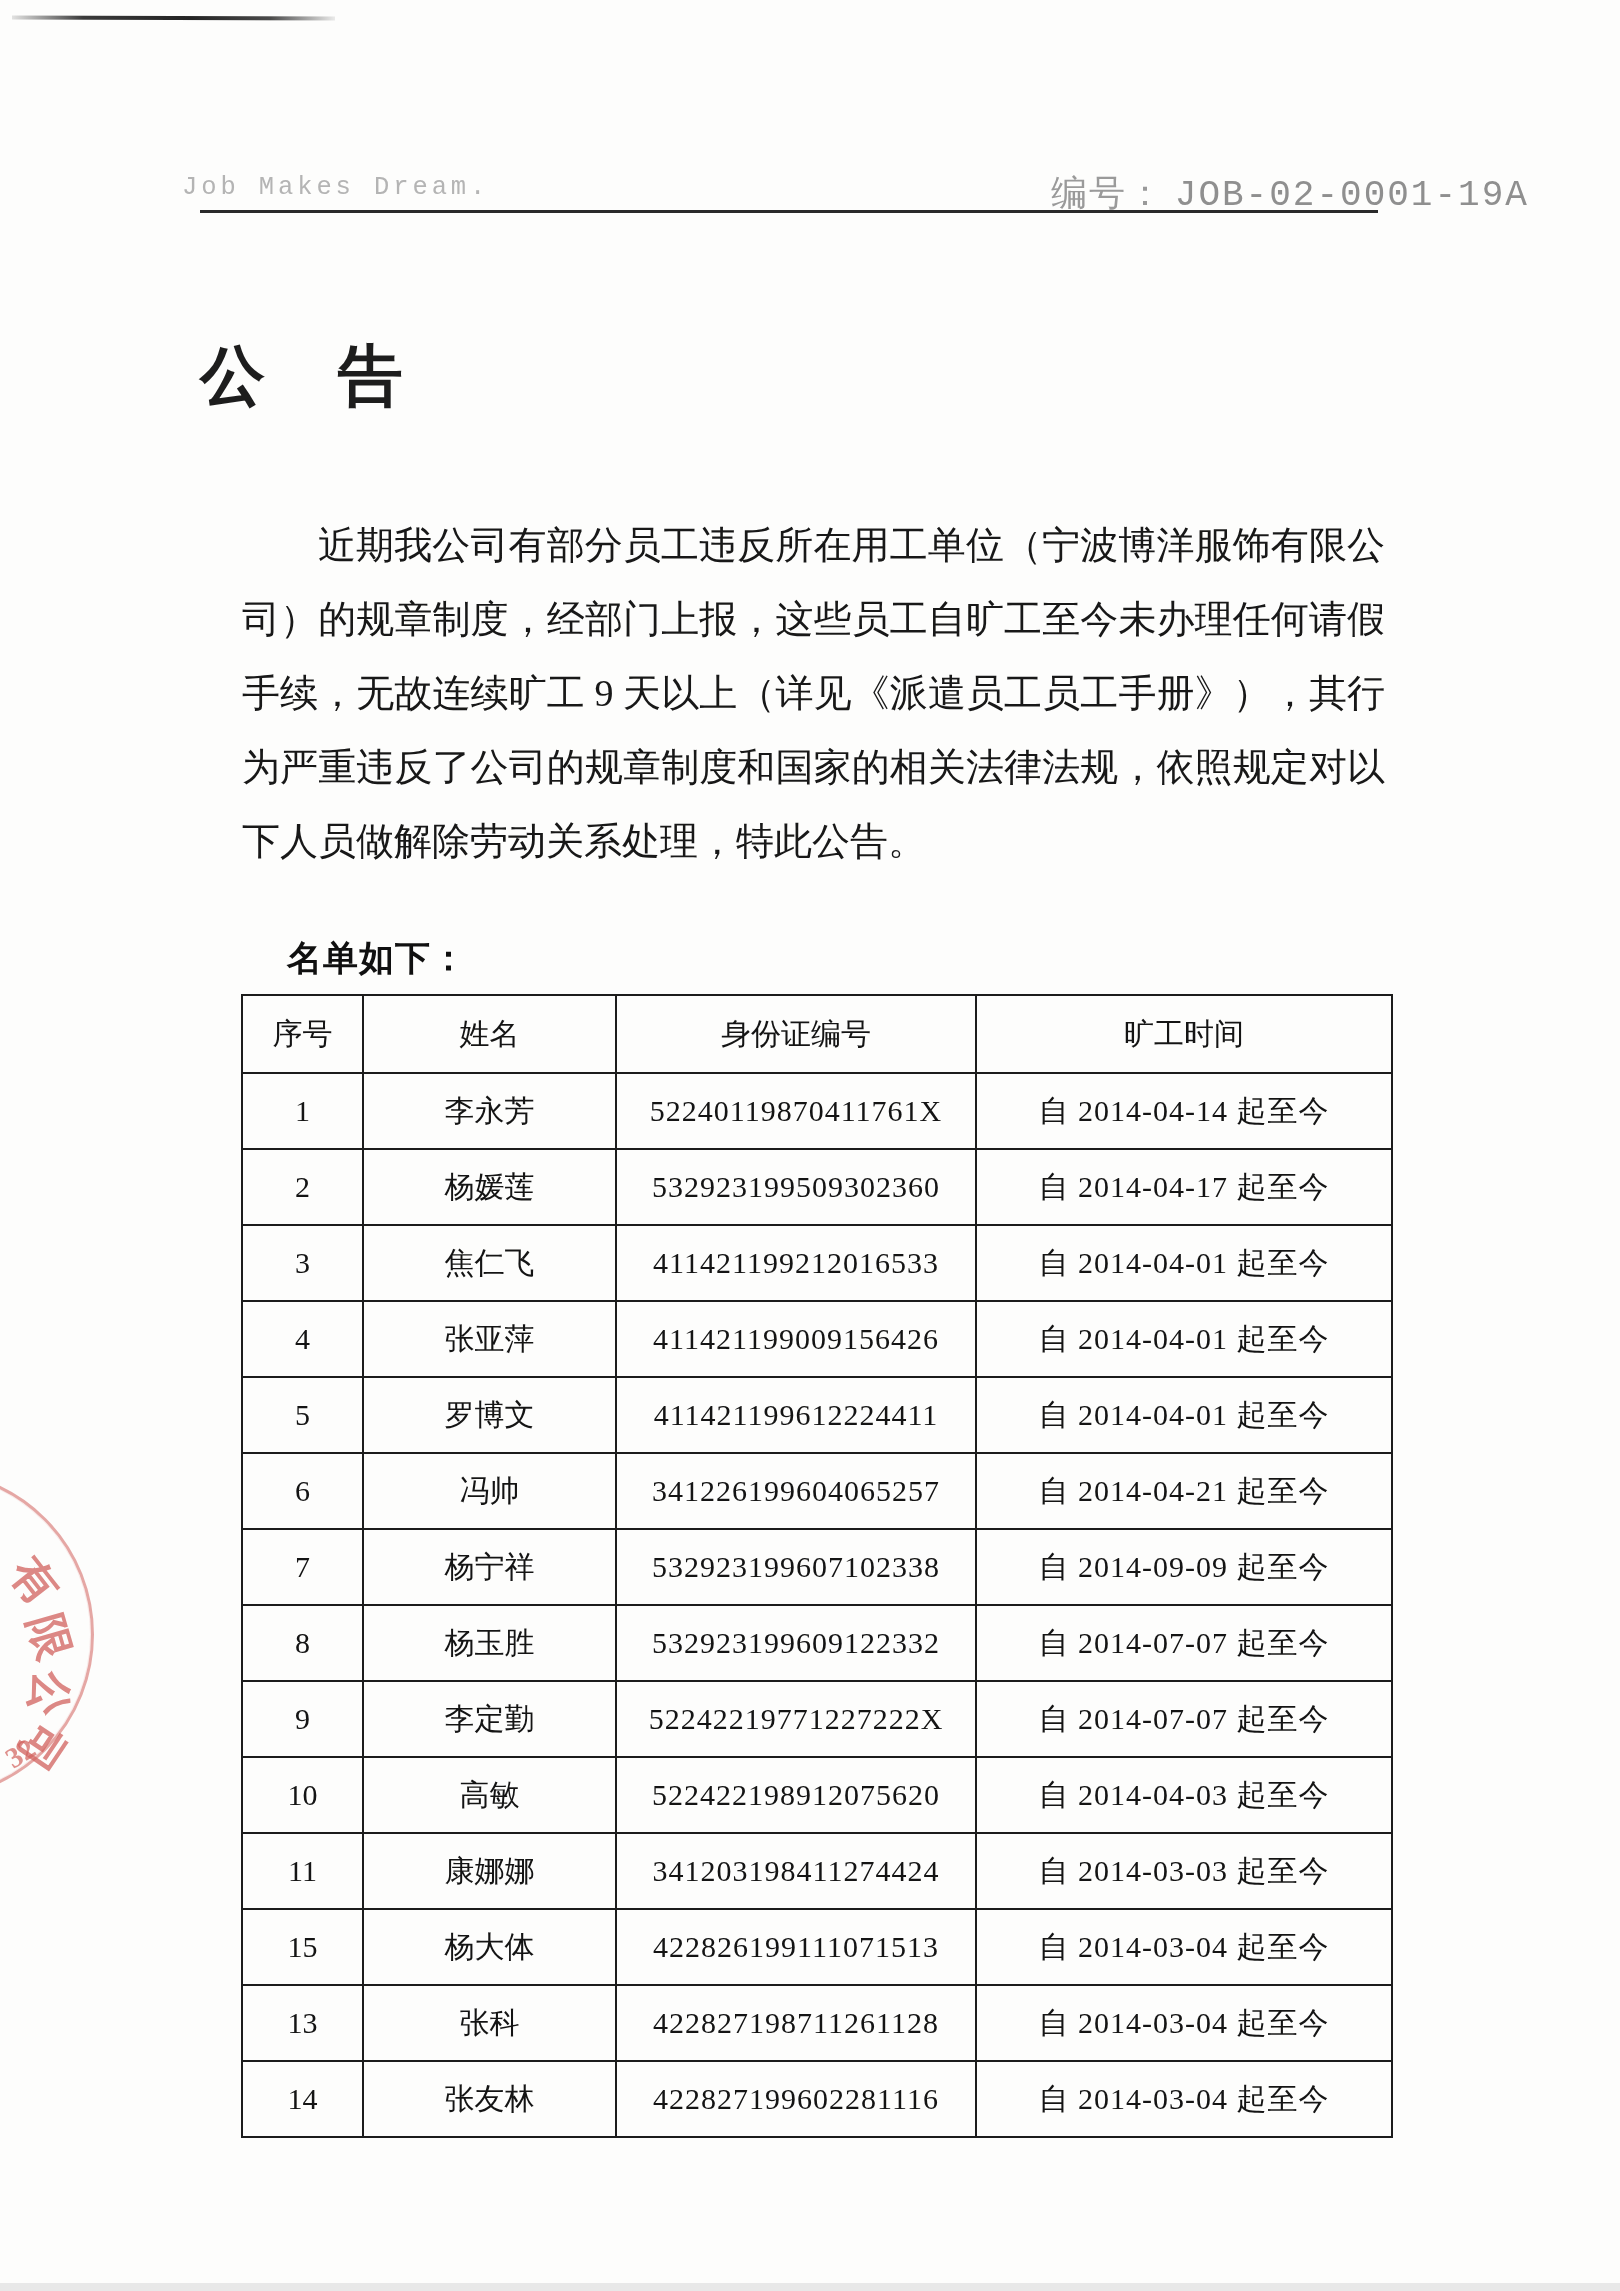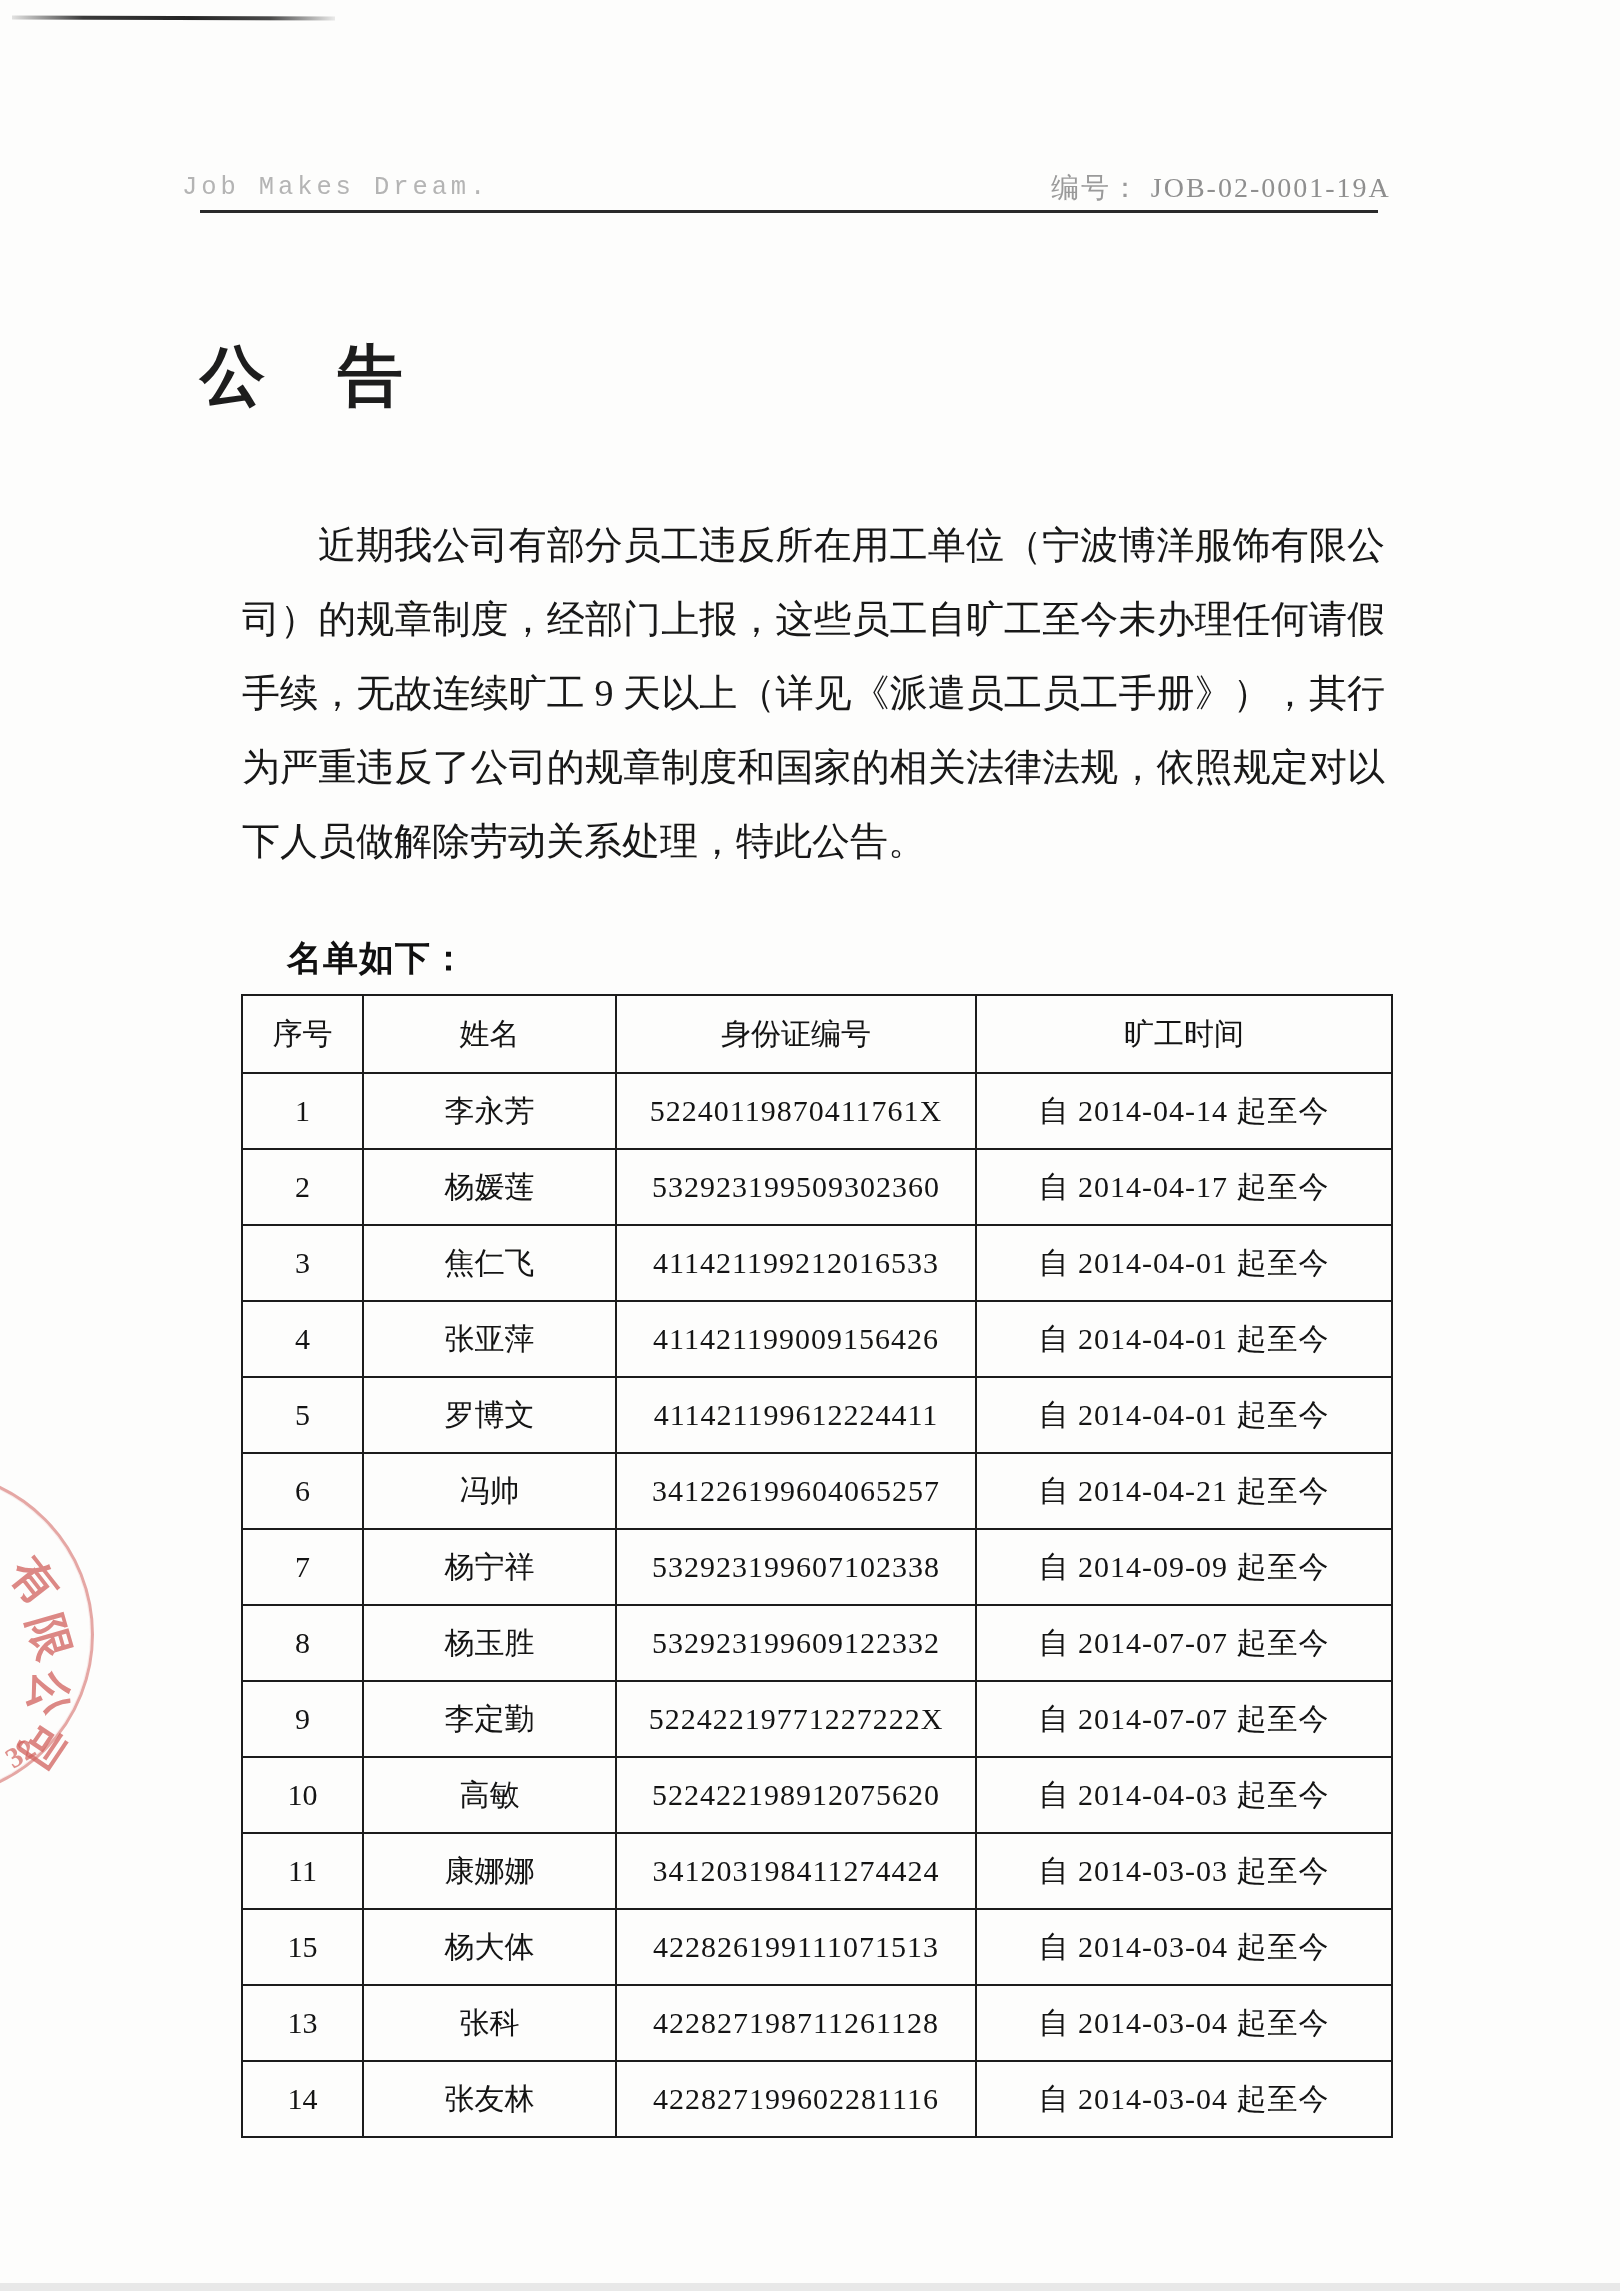--- a/index.html
+++ b/index.html
@@ -18,22 +18,22 @@
     transform:rotate(.15deg);
   }
   .header-slogan{
     position:absolute;left:182px;top:173px;
     font-family:"Liberation Mono", monospace;
     font-size:25.5px;letter-spacing:3.9px;color:#b4b4b4;
     white-space:nowrap;
   }
   .doc-number{
     position:absolute;left:1051px;top:169px;
-    font-family:Liberation Serif, serif;
-    font-size:28px;letter-spacing:2px;color:#8f8f8f;
+    font-family:Liberation Mono, monospace;
+    font-size:36px;letter-spacing:2px;color:#8f8f8f;
     white-space:nowrap;
   }
   .doc-number .lbl{margin-right:9.8px;color:#9a9a9a;}
   .header-rule{
     position:absolute;left:200px;top:210px;width:1178px;height:2.9px;
     background:#2a2a2a;
   }
   .title{
     position:absolute;left:200px;top:341px;width:1178px;margin:0;
     text-align:left;font-size:65px;font-weight:bold;color:#1d1d1d;

